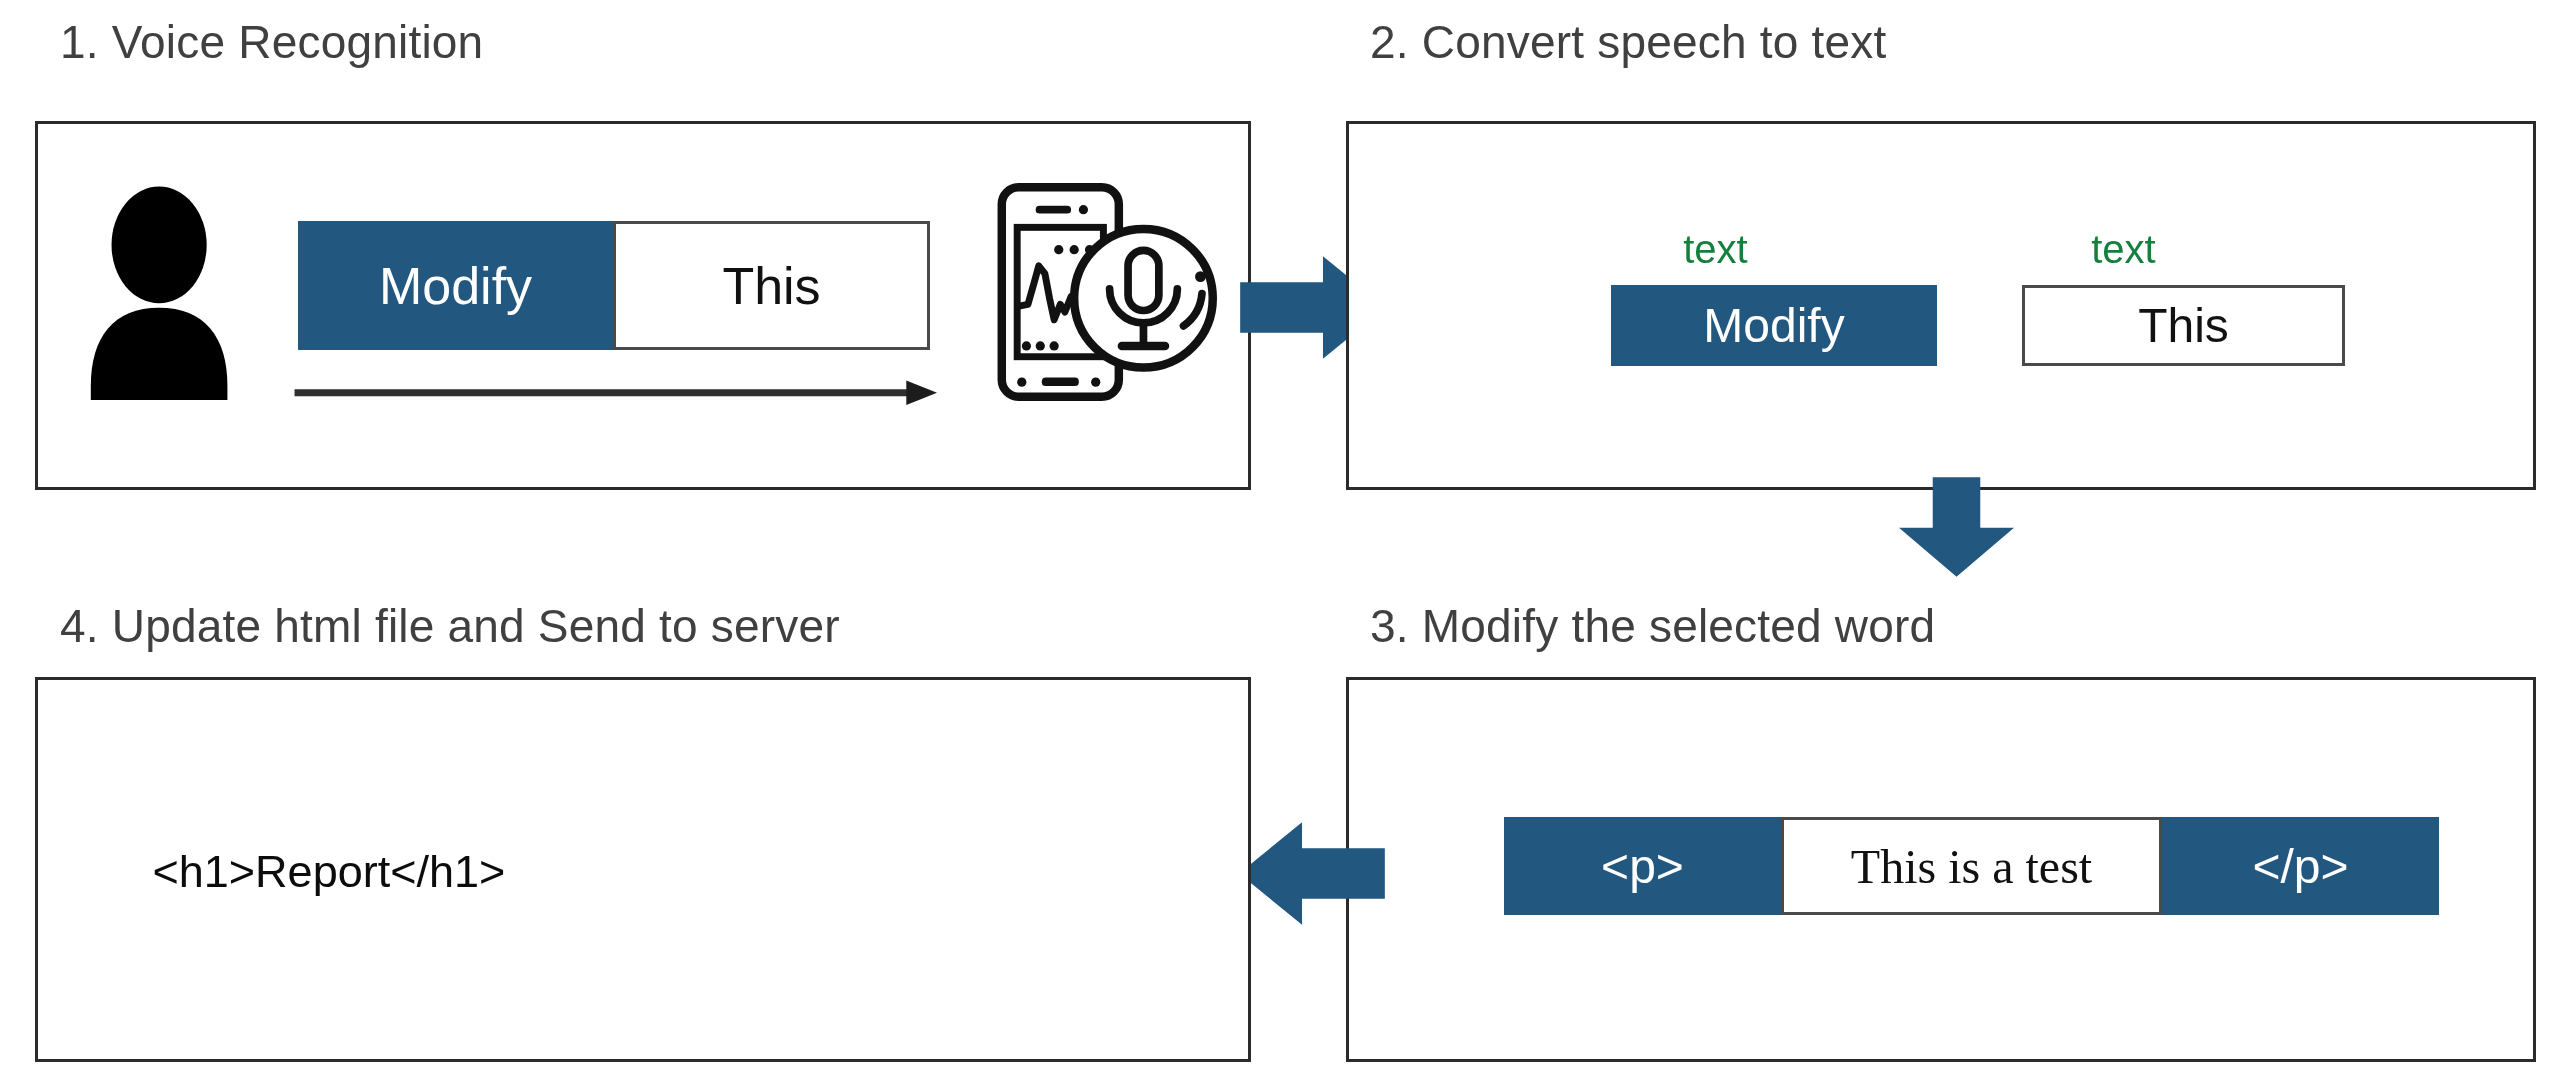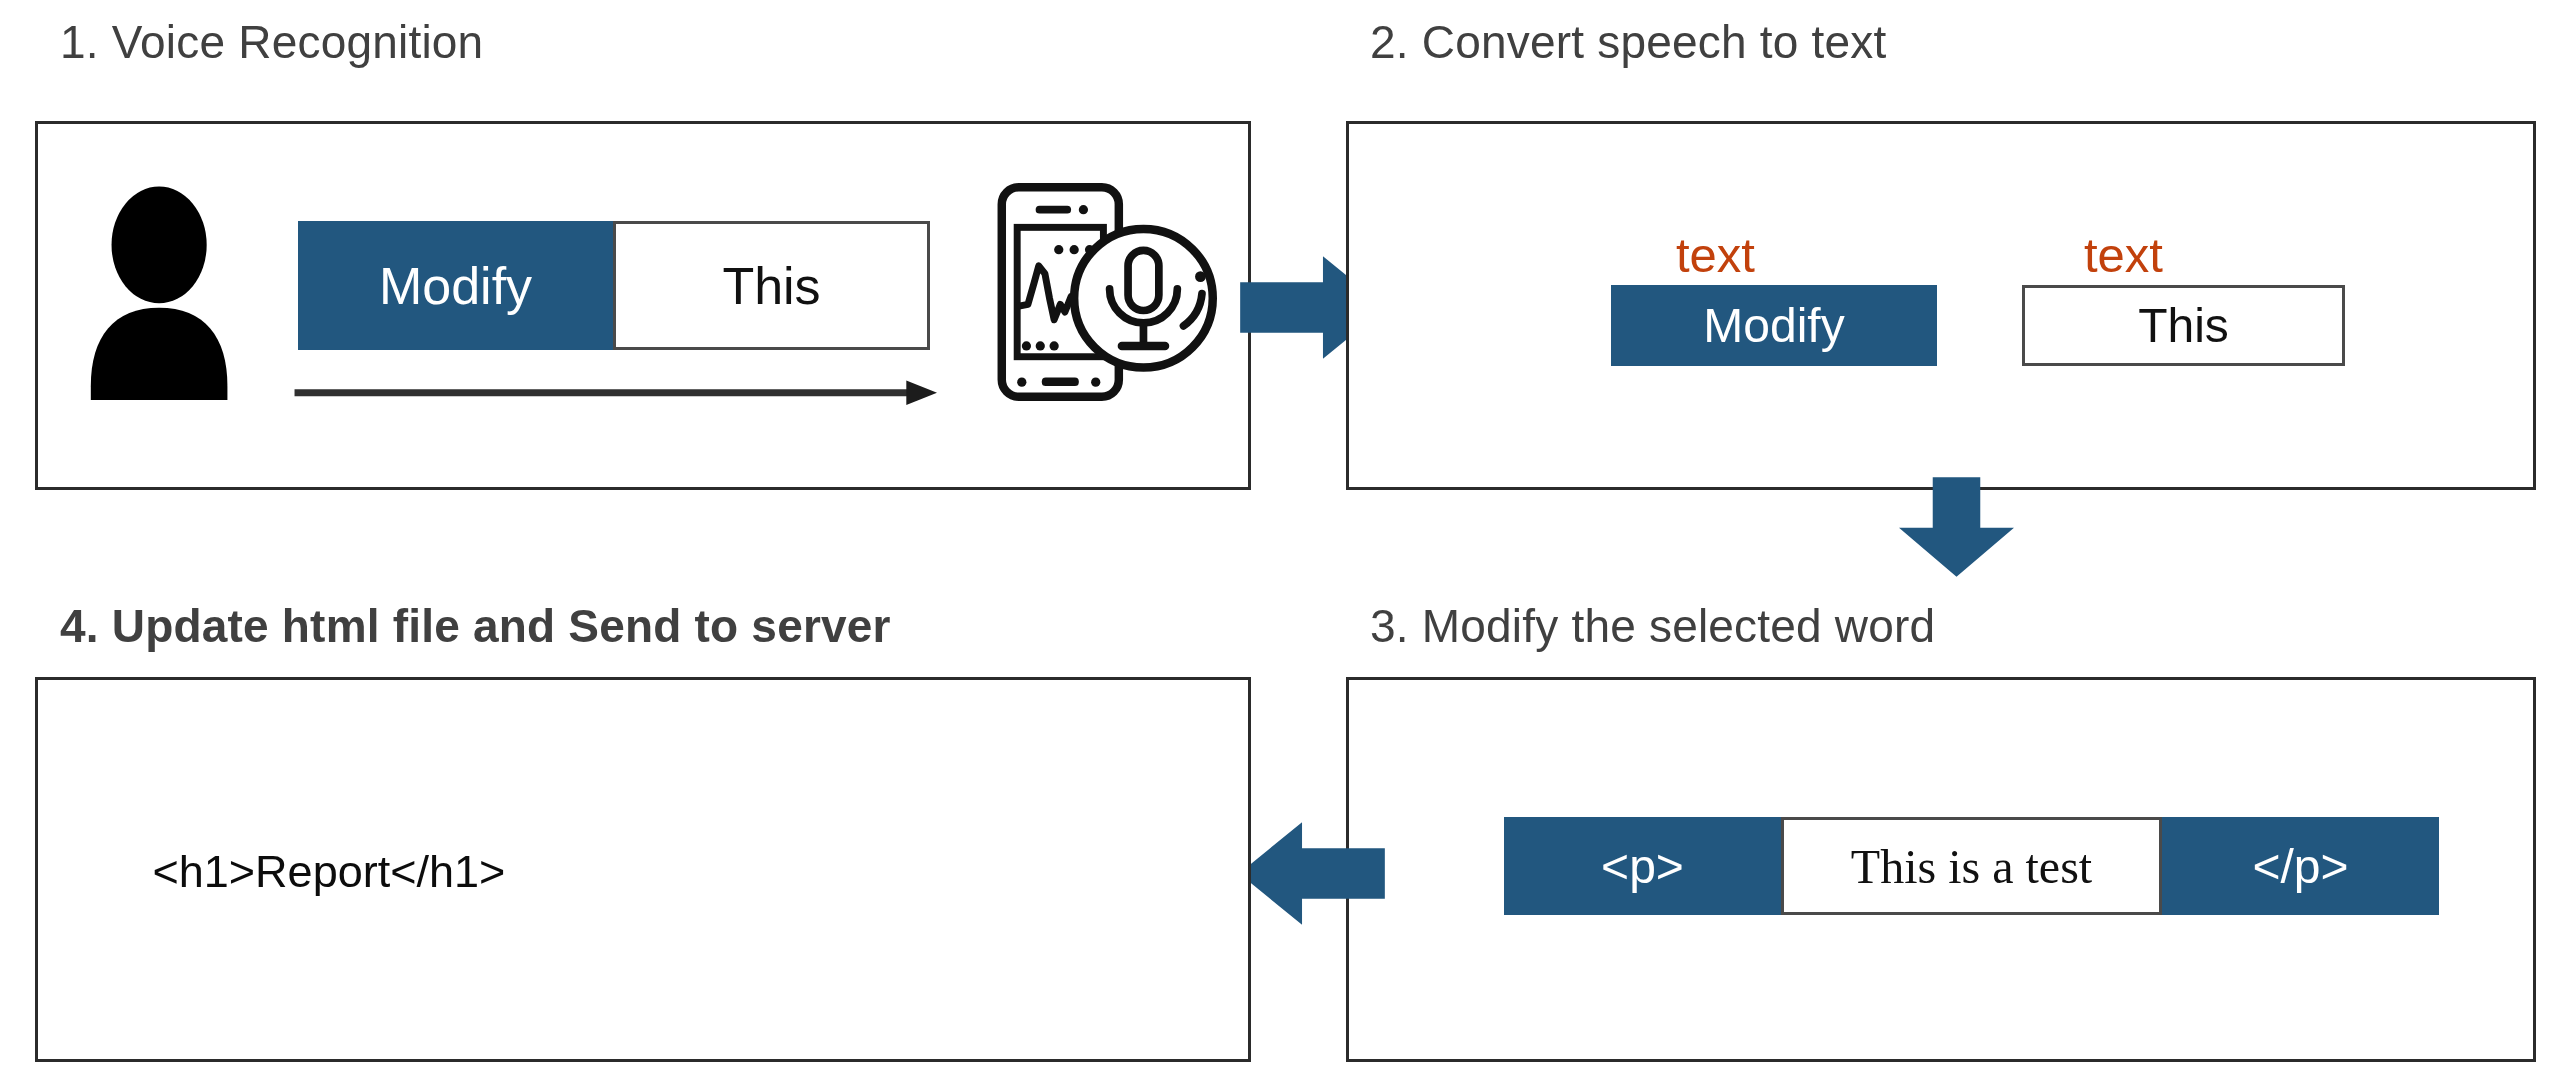--- a/index.html
+++ b/index.html
@@ -55,22 +55,22 @@
     color: #ffffff;
   }
   .chip-white {
     background: #ffffff;
     color: #111111;
     border: 3.1px solid #4a4a4a;
   }
 
   .mini-label {
     position: absolute;
-    font-size: 49px;
-    color: #c2410c;
+    font-size: 40px;
+    color: #15803d;
     white-space: nowrap;
     text-align: center;
   }
 
   
   .code-block {
     position: absolute;
     font-family: "Liberation Sans", sans-serif;
     font-size: 45px;
     line-height: 1.22;
@@ -175,21 +175,21 @@
   <div class="chip chip-blue" style="left:1504px; top:817px; width:277px; height:98px; font-size:48px;">&lt;p&gt;</div>
 
   <div class="chip chip-white" style="left:1781px; top:817px; width:381px; height:98px; font-size:48px;font-family:Liberation Serif, serif;">This is a test</div>
 
   <div class="chip chip-blue" style="left:2162px; top:817px; width:277px; height:98px; font-size:48px;">&lt;/p&gt;</div>
 
   <svg class="arrow-svg" style="left:1239px; top:816px;" width="146" height="115" viewBox="0 0 190 150">
     <polygon points="190,42 82,42 82,8 0,75 82,142 82,108 190,108" fill="#22577f"></polygon>
   </svg>
 
-  <div class="panel-title" style="left:60px; top:599px;font-weight:bold;">4. Update html file and Send to server</div>
+  <div class="panel-title" style="left:60px; top:599px;">4. Update html file and Send to server</div>
 
   <div class="panel-box" style="left:35px; top:677px; width:1216px; height:385px;"></div>
 
   <div class="code-block" style="left:115px; top:735px;">
     <div>   &lt;h1&gt;Report&lt;/h1&gt;</div>
     
     
   </div>
 
 </div>

